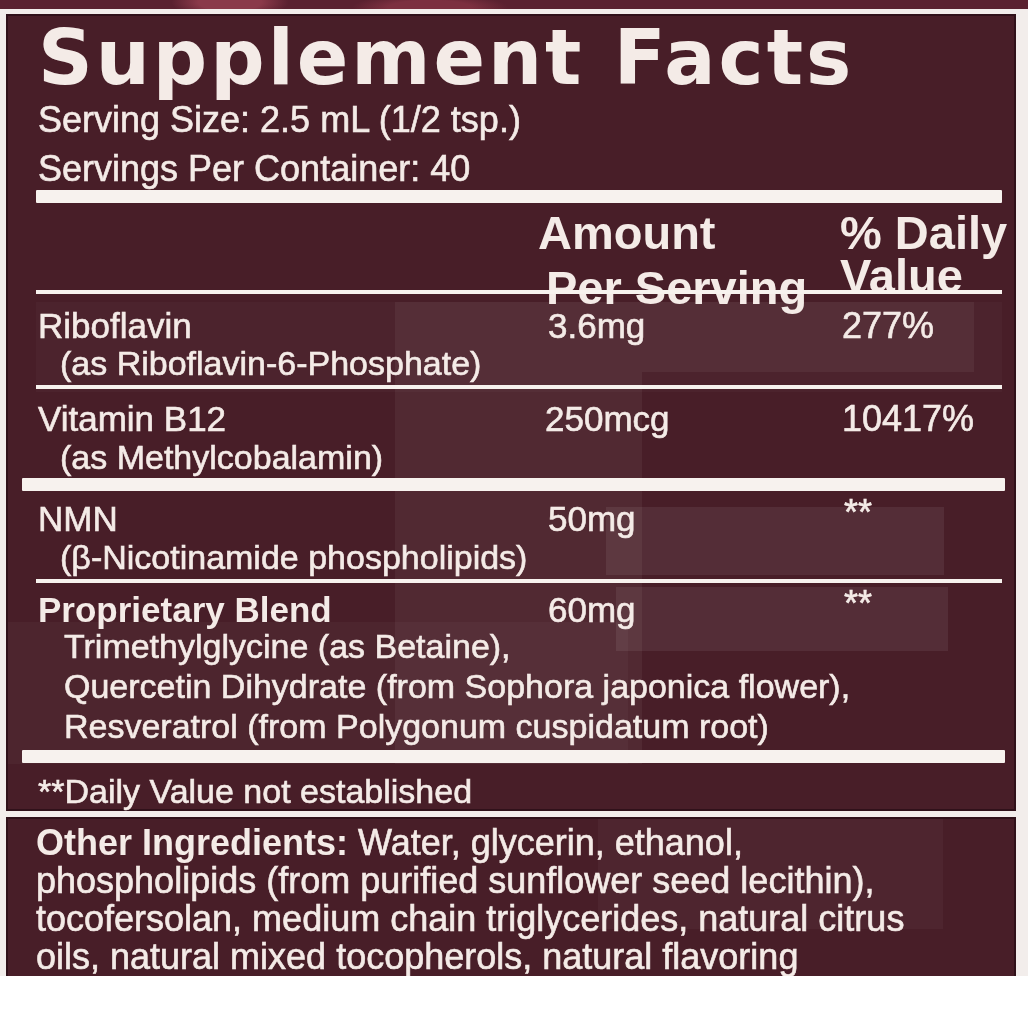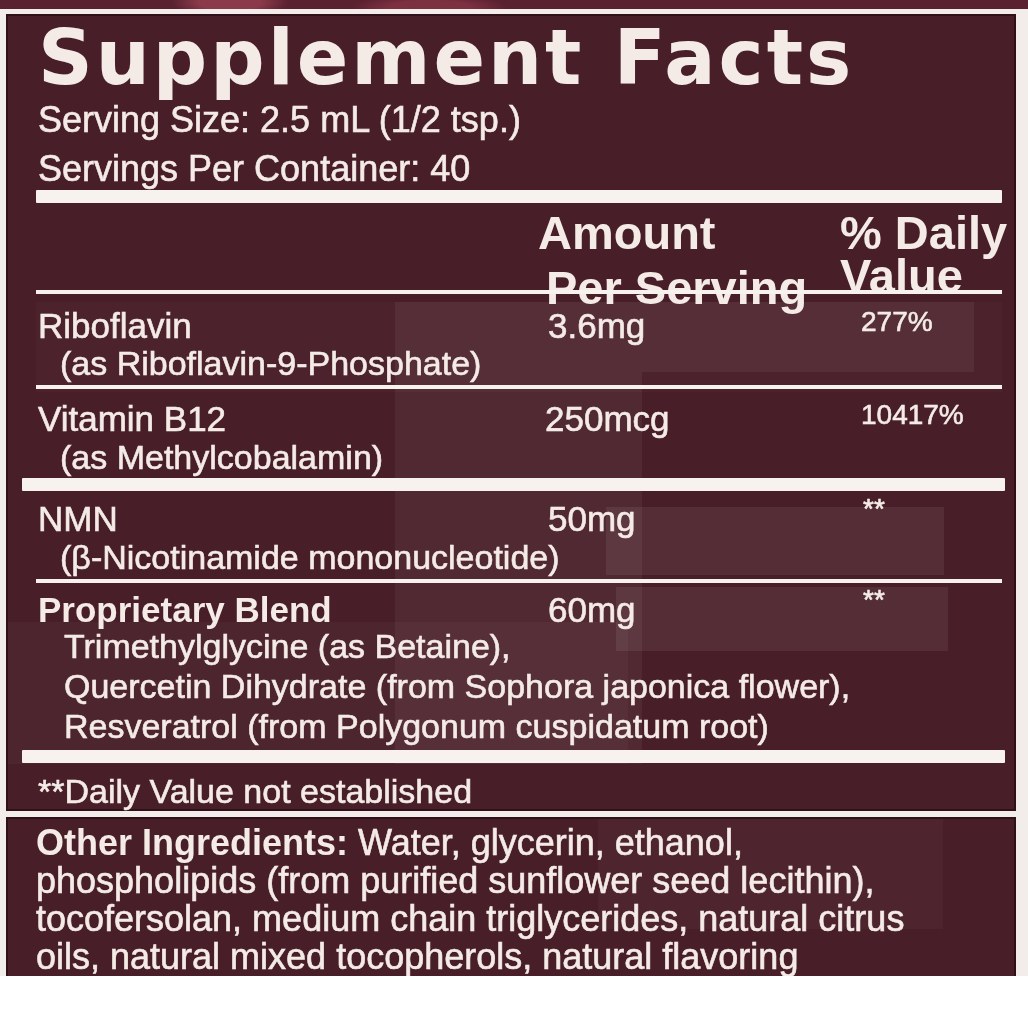--- a/index.html
+++ b/index.html
@@ -37,21 +37,21 @@
     font-family:"DejaVu Sans","Liberation Sans",sans-serif;
     font-weight:bold;font-size:76px;line-height:0.95;letter-spacing:3px;
     white-space:nowrap;
   }
   .semi{ -webkit-text-stroke:0.6px var(--text-color,#f4ebe7); }
   .line36{font-size:36px;line-height:1.1;white-space:nowrap;}
   .hdr{font-weight:bold;font-size:47px;line-height:1;white-space:nowrap;}
   .rowname{font-size:35px;line-height:1;white-space:nowrap;}
   .rowsub{font-size:34px;line-height:1;white-space:nowrap;}
   .amt{font-size:35px;line-height:1;white-space:nowrap;}
-  .dv{font-size:28px;line-height:1;white-space:nowrap;margin-left:19px;}
+  .dv{font-size:36px;line-height:1;white-space:nowrap;}
   .bold{font-weight:bold;}
   .rule{position:absolute;z-index:2;background:var(--rule-color,#f7f2ee);}
   .rule.thick{height:13px;border-radius:1px;}
   .rule.thin{height:4px;}
   .footnote{font-size:34px;line-height:1;white-space:nowrap;}
   .other-para{
     position:absolute;left:28px;top:5px;width:905px;z-index:2;
     font-size:36px;line-height:38px;
   }
   .bottom-strip{position:absolute;top:1021px;height:7px;z-index:2;}
@@ -81,35 +81,35 @@
     <div class="abs hdr" style="left:530px;top:193px;">Amount</div>
     <div class="abs hdr" style="left:530px;top:248px;margin-left:8px;">Per Serving</div>
     <div class="abs hdr" style="left:832px;top:193px;">% Daily</div>
     <div class="abs hdr" style="left:832px;top:236px;">Value</div>
 
     <div class="rule thin" style="left:28px;top:274px;width:966px;"></div>
 
     <div class="abs rowname semi" style="left:30px;top:292px;">Riboflavin</div>
     <div class="abs amt semi" style="left:540px;top:292px;">3.6mg</div>
     <div class="abs dv semi" style="left:834px;top:292px;">277%</div>
-    <div class="abs rowsub semi" style="left:52px;top:330px;">(as Riboflavin-9-Phosphate)</div>
+    <div class="abs rowsub semi" style="left:52px;top:330px;">(as Riboflavin-6-Phosphate)</div>
 
     <div class="rule thin" style="left:28px;top:369px;width:966px;"></div>
 
     <div class="abs rowname semi" style="left:30px;top:385px;">Vitamin B12</div>
     <div class="abs amt semi" style="left:537px;top:385px;">250mcg</div>
     <div class="abs dv semi" style="left:834px;top:385px;">10417%</div>
     <div class="abs rowsub semi" style="left:52px;top:424px;">(as Methylcobalamin)</div>
 
     <div class="rule thick" style="left:14px;top:462px;width:983px;"></div>
 
     <div class="abs rowname semi" style="left:30px;top:485px;">NMN</div>
     <div class="abs amt semi" style="left:540px;top:485px;">50mg</div>
     <div class="abs dv semi" style="left:836px;top:479px;">**</div>
-    <div class="abs rowsub semi" style="left:52px;top:524px;">(β-Nicotinamide mononucleotide)</div>
+    <div class="abs rowsub semi" style="left:52px;top:524px;">(β-Nicotinamide phospholipids)</div>
 
     <div class="rule thin" style="left:28px;top:563px;width:966px;"></div>
 
     <div class="abs rowname bold" style="left:30px;top:576px;">Proprietary Blend</div>
     <div class="abs amt semi" style="left:540px;top:576px;">60mg</div>
     <div class="abs dv semi" style="left:836px;top:570px;">**</div>
     <div class="abs rowsub semi" style="left:56px;top:613px;">Trimethylglycine (as Betaine),</div>
     <div class="abs rowsub semi" style="left:56px;top:653px;">Quercetin Dihydrate (from Sophora japonica flower),</div>
     <div class="abs rowsub semi" style="left:56px;top:693px;">Resveratrol (from Polygonum cuspidatum root)</div>
 

